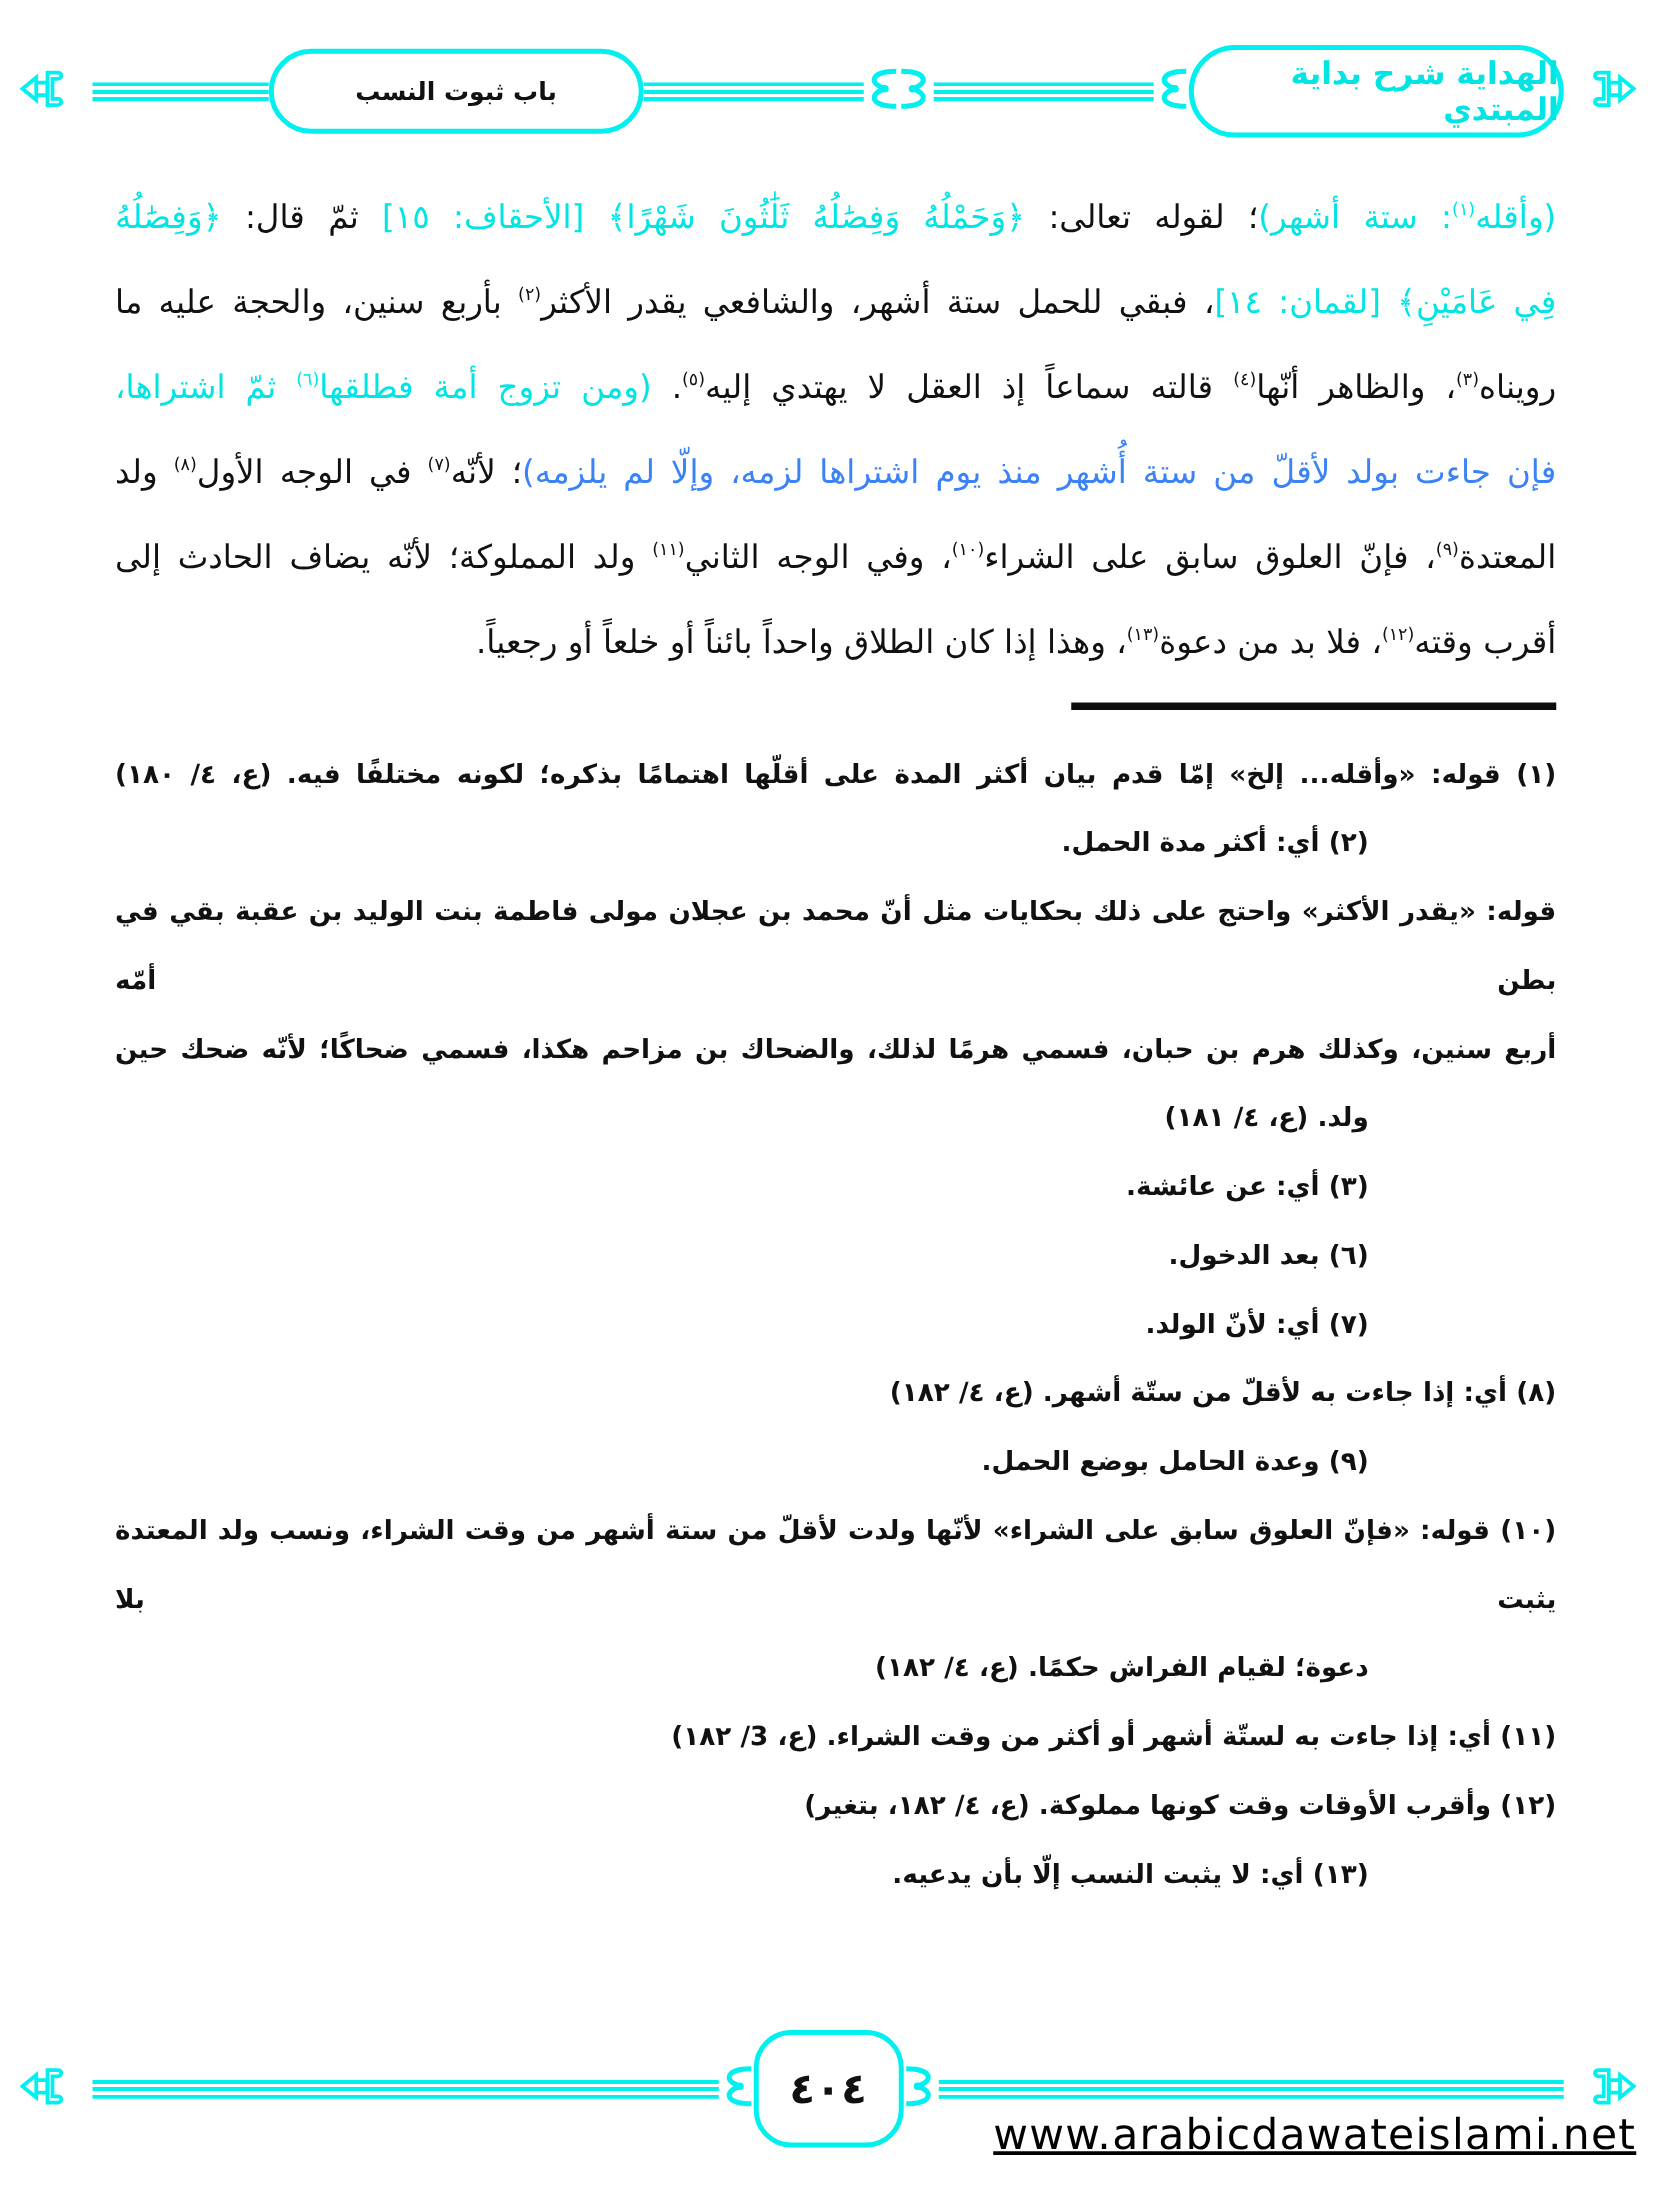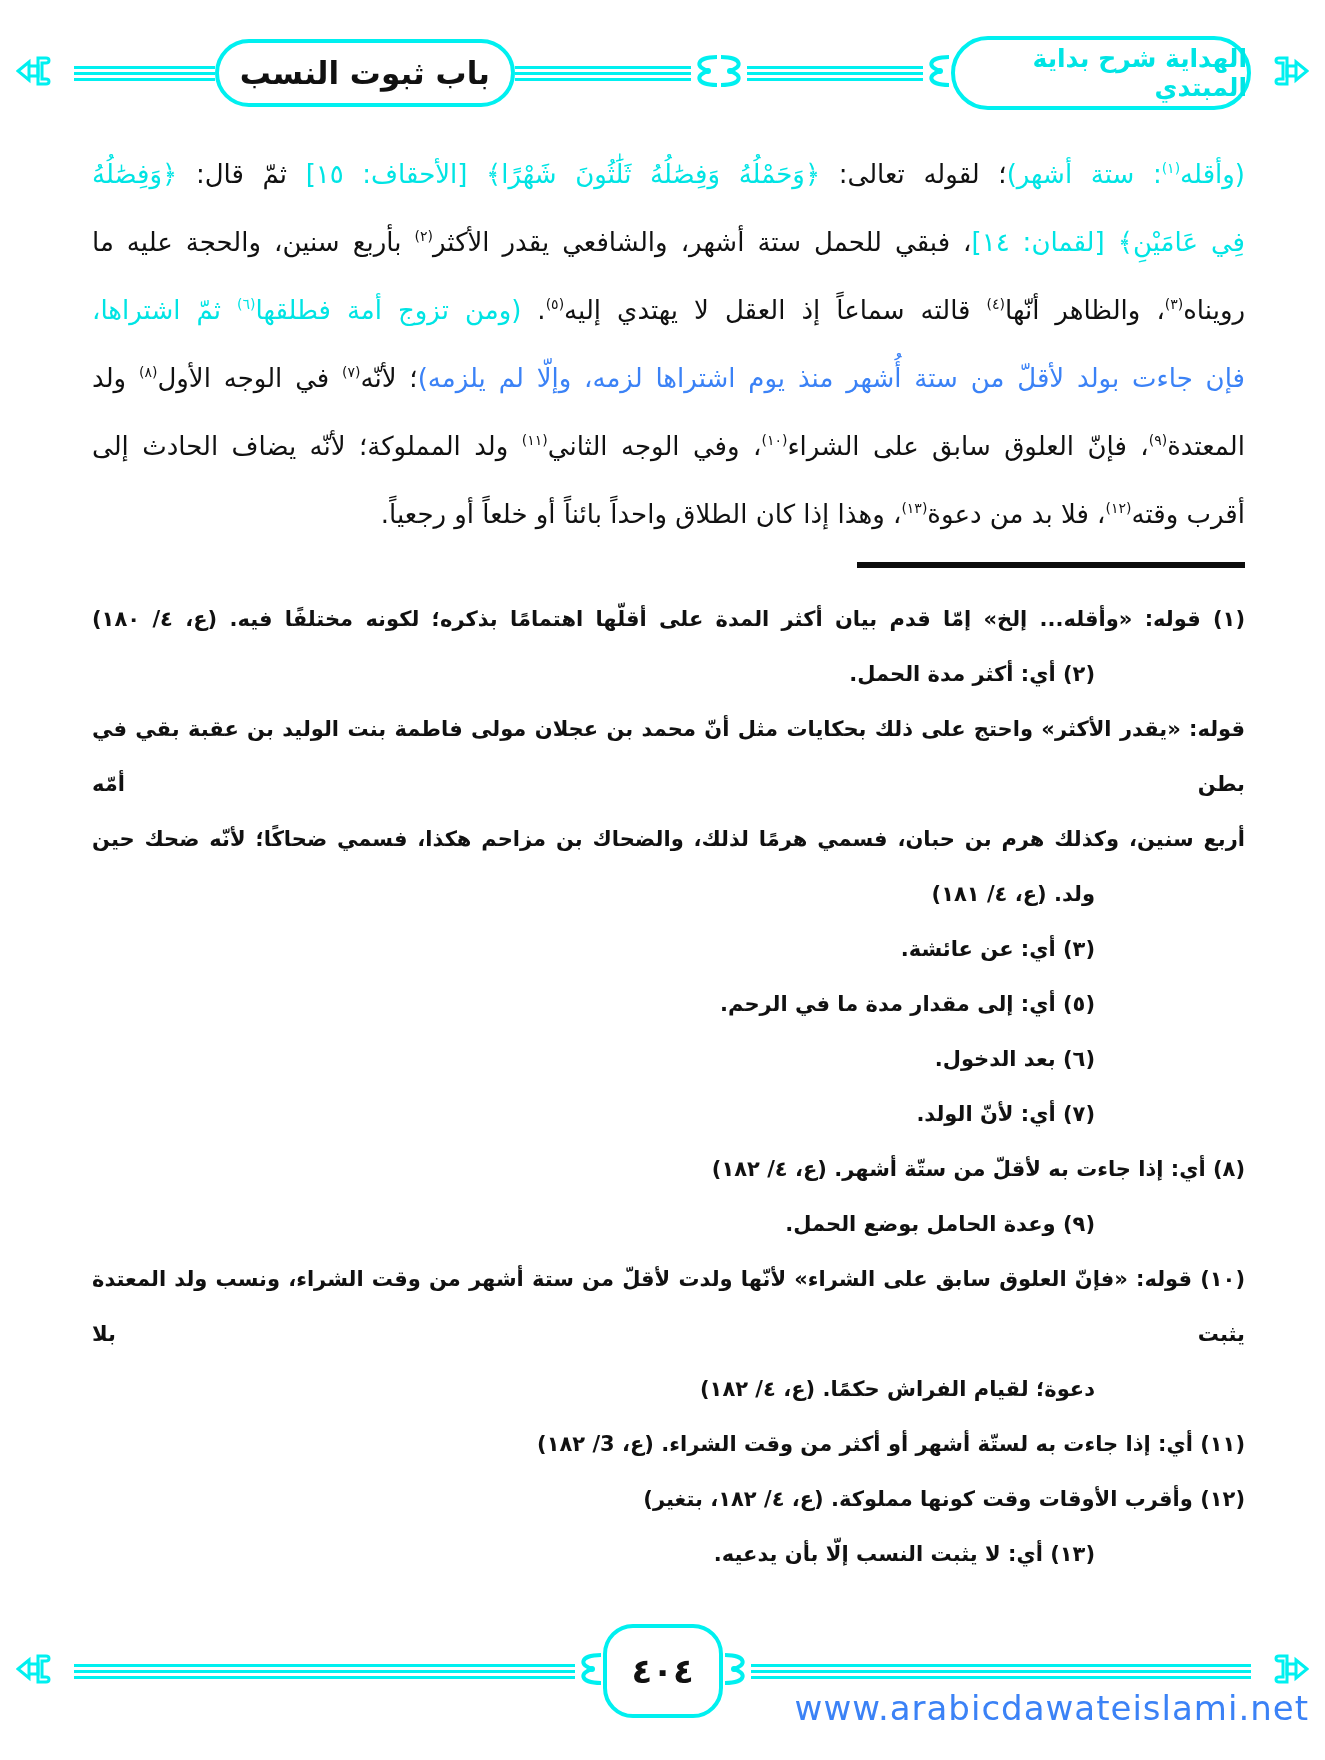--- a/index.html
+++ b/index.html
@@ -18,21 +18,21 @@
   .orn-bar.bottom { top:1628px; }
   .tri { flex:1 1 auto; height:15px;
          background:linear-gradient(to bottom,
             var(--accent) 0 3px, transparent 3px 6px,
             var(--accent) 6px 9px, transparent 9px 12px,
             var(--accent) 12px 15px); }
   .tri.short { flex:0.8 1 auto; }
   .pill { flex:0 0 auto; display:flex; align-items:center; justify-content:center;
           border:4px solid var(--accent); background:#fff; border-radius:40px;
           direction:rtl; font-weight:bold; }
-  .pill.chapter { width:292px; height:60px; font-size:31px; color:var(--ink); }
+  .pill.chapter { width:292px; height:60px; font-size:20px; color:var(--ink); }
   .pill.pagenum { width:148px; height:70px; font-size:42px; color:var(--ink);
                   font-family:"DejaVu Sans", sans-serif; }
   .pill.booktitle { width:292px; height:66px; font-size:25px; color:var(--accent-text); }
   .pill.pagenum-ar { width:112px; height:86px; font-size:34px; border-radius:30px; }
   .knot, .finial { flex:0 0 auto; color:var(--accent); }
   .flip { transform:scaleX(-1); }
 
   
   main { position:absolute; top:140px; right:80px; left:92px; }
   .bline { direction:rtl; text-align:right; font-size:26px; font-weight:normal;
@@ -119,21 +119,20 @@
 
   <div class="fn-divider"></div>
 
   <section id="footnotes">
       <div class="fline fl-full">(١) قوله: «وأقله... إلخ» إمّا قدم بيان أكثر المدة على أقلّها اهتمامًا بذكره؛ لكونه مختلفًا فيه. (ع، ٤/ ١٨٠)</div>
       <div class="fline fl-mid">(٢) أي: أكثر مدة الحمل.</div>
       <div class="fline fl-full">قوله: «يقدر الأكثر» واحتج على ذلك بحكايات مثل أنّ محمد بن عجلان مولى فاطمة بنت الوليد بن عقبة بقي في بطن أمّه</div>
       <div class="fline fl-full">أربع سنين، وكذلك هرم بن حبان، فسمي هرمًا لذلك، والضحاك بن مزاحم هكذا، فسمي ضحاكًا؛ لأنّه ضحك حين</div>
       <div class="fline fl-mid">ولد. (ع، ٤/ ١٨١)</div>
       <div class="fline fl-mid">(٣) أي: عن عائشة.</div>
-      <div class="fline fl-mid">(٥) أي: إلى مقدار مدة ما في الرحم.</div>
       <div class="fline fl-mid">(٦) بعد الدخول.</div>
       <div class="fline fl-mid">(٧) أي: لأنّ الولد.</div>
       <div class="fline fl-right">(٨) أي: إذا جاءت به لأقلّ من ستّة أشهر. (ع، ٤/ ١٨٢)</div>
       <div class="fline fl-mid">(٩) وعدة الحامل بوضع الحمل.</div>
       <div class="fline fl-full">(١٠) قوله: «فإنّ العلوق سابق على الشراء» لأنّها ولدت لأقلّ من ستة أشهر من وقت الشراء، ونسب ولد المعتدة يثبت بلا</div>
       <div class="fline fl-mid">دعوة؛ لقيام الفراش حكمًا. (ع، ٤/ ١٨٢)</div>
       <div class="fline fl-right">(١١) أي: إذا جاءت به لستّة أشهر أو أكثر من وقت الشراء. (ع، 3/ ١٨٢)</div>
       <div class="fline fl-right">(١٢) وأقرب الأوقات وقت كونها مملوكة. (ع، ٤/ ١٨٢، بتغير)</div>
       <div class="fline fl-mid">(١٣) أي: لا يثبت النسب إلّا بأن يدعيه.</div>
     </section>
@@ -165,15 +164,15 @@
     <div class="tri"></div>
     <span class="finial flip">
       <svg width="58" height="44" viewBox="0 0 58 44">
           <path d="M2 22 L13 13 V31 Z" fill="none" stroke="currentColor" stroke-width="3"></path>
           <path d="M13 17 h9 v10 h-9" fill="none" stroke="currentColor" stroke-width="3"></path>
           <path d="M22 9 h8 c4 0 4 5 0 5 h-4 v16 h4 c4 0 4 5 0 5 h-8 z" fill="none" stroke="currentColor" stroke-width="3"></path>
         </svg>
     </span>
   </footer>
 
-  <div class="watermark" style="color: #3b82f6;">www.arabicdawateislami.net</div>
+  <div class="watermark" style="color: #000000; text-decoration: underline;">www.arabicdawateislami.net</div>
 
 </div>
 
 </body></html>

